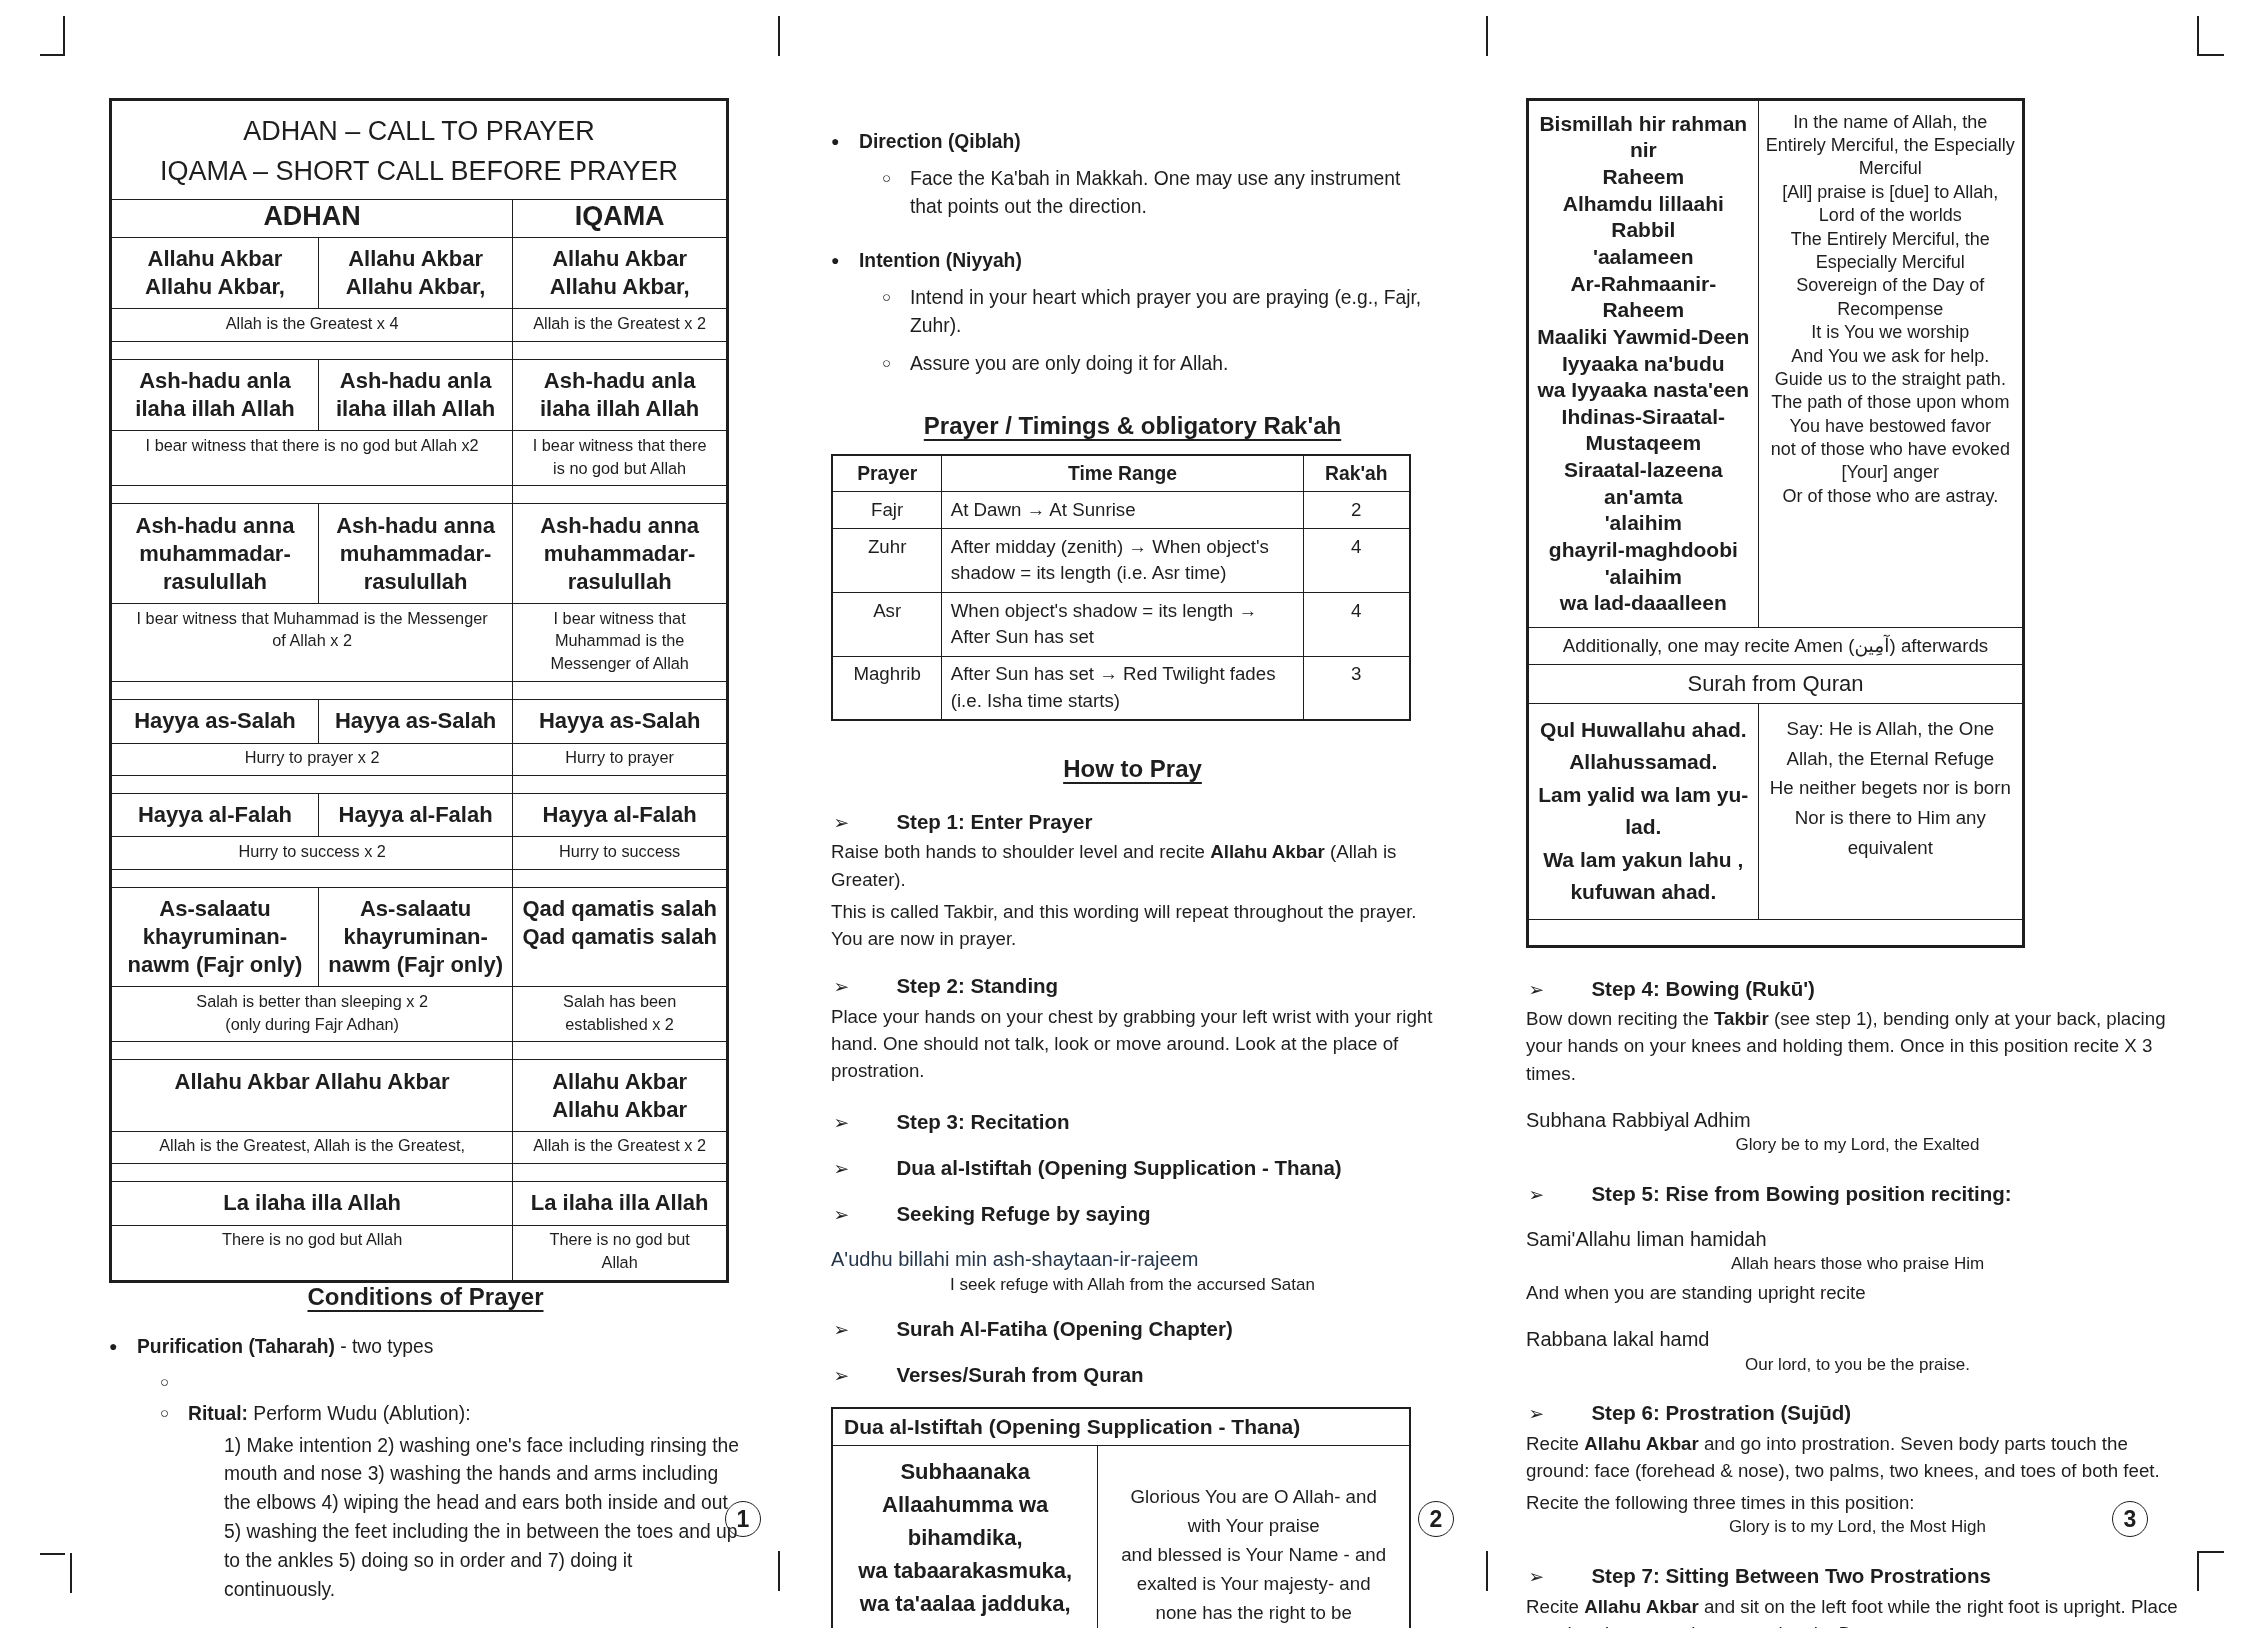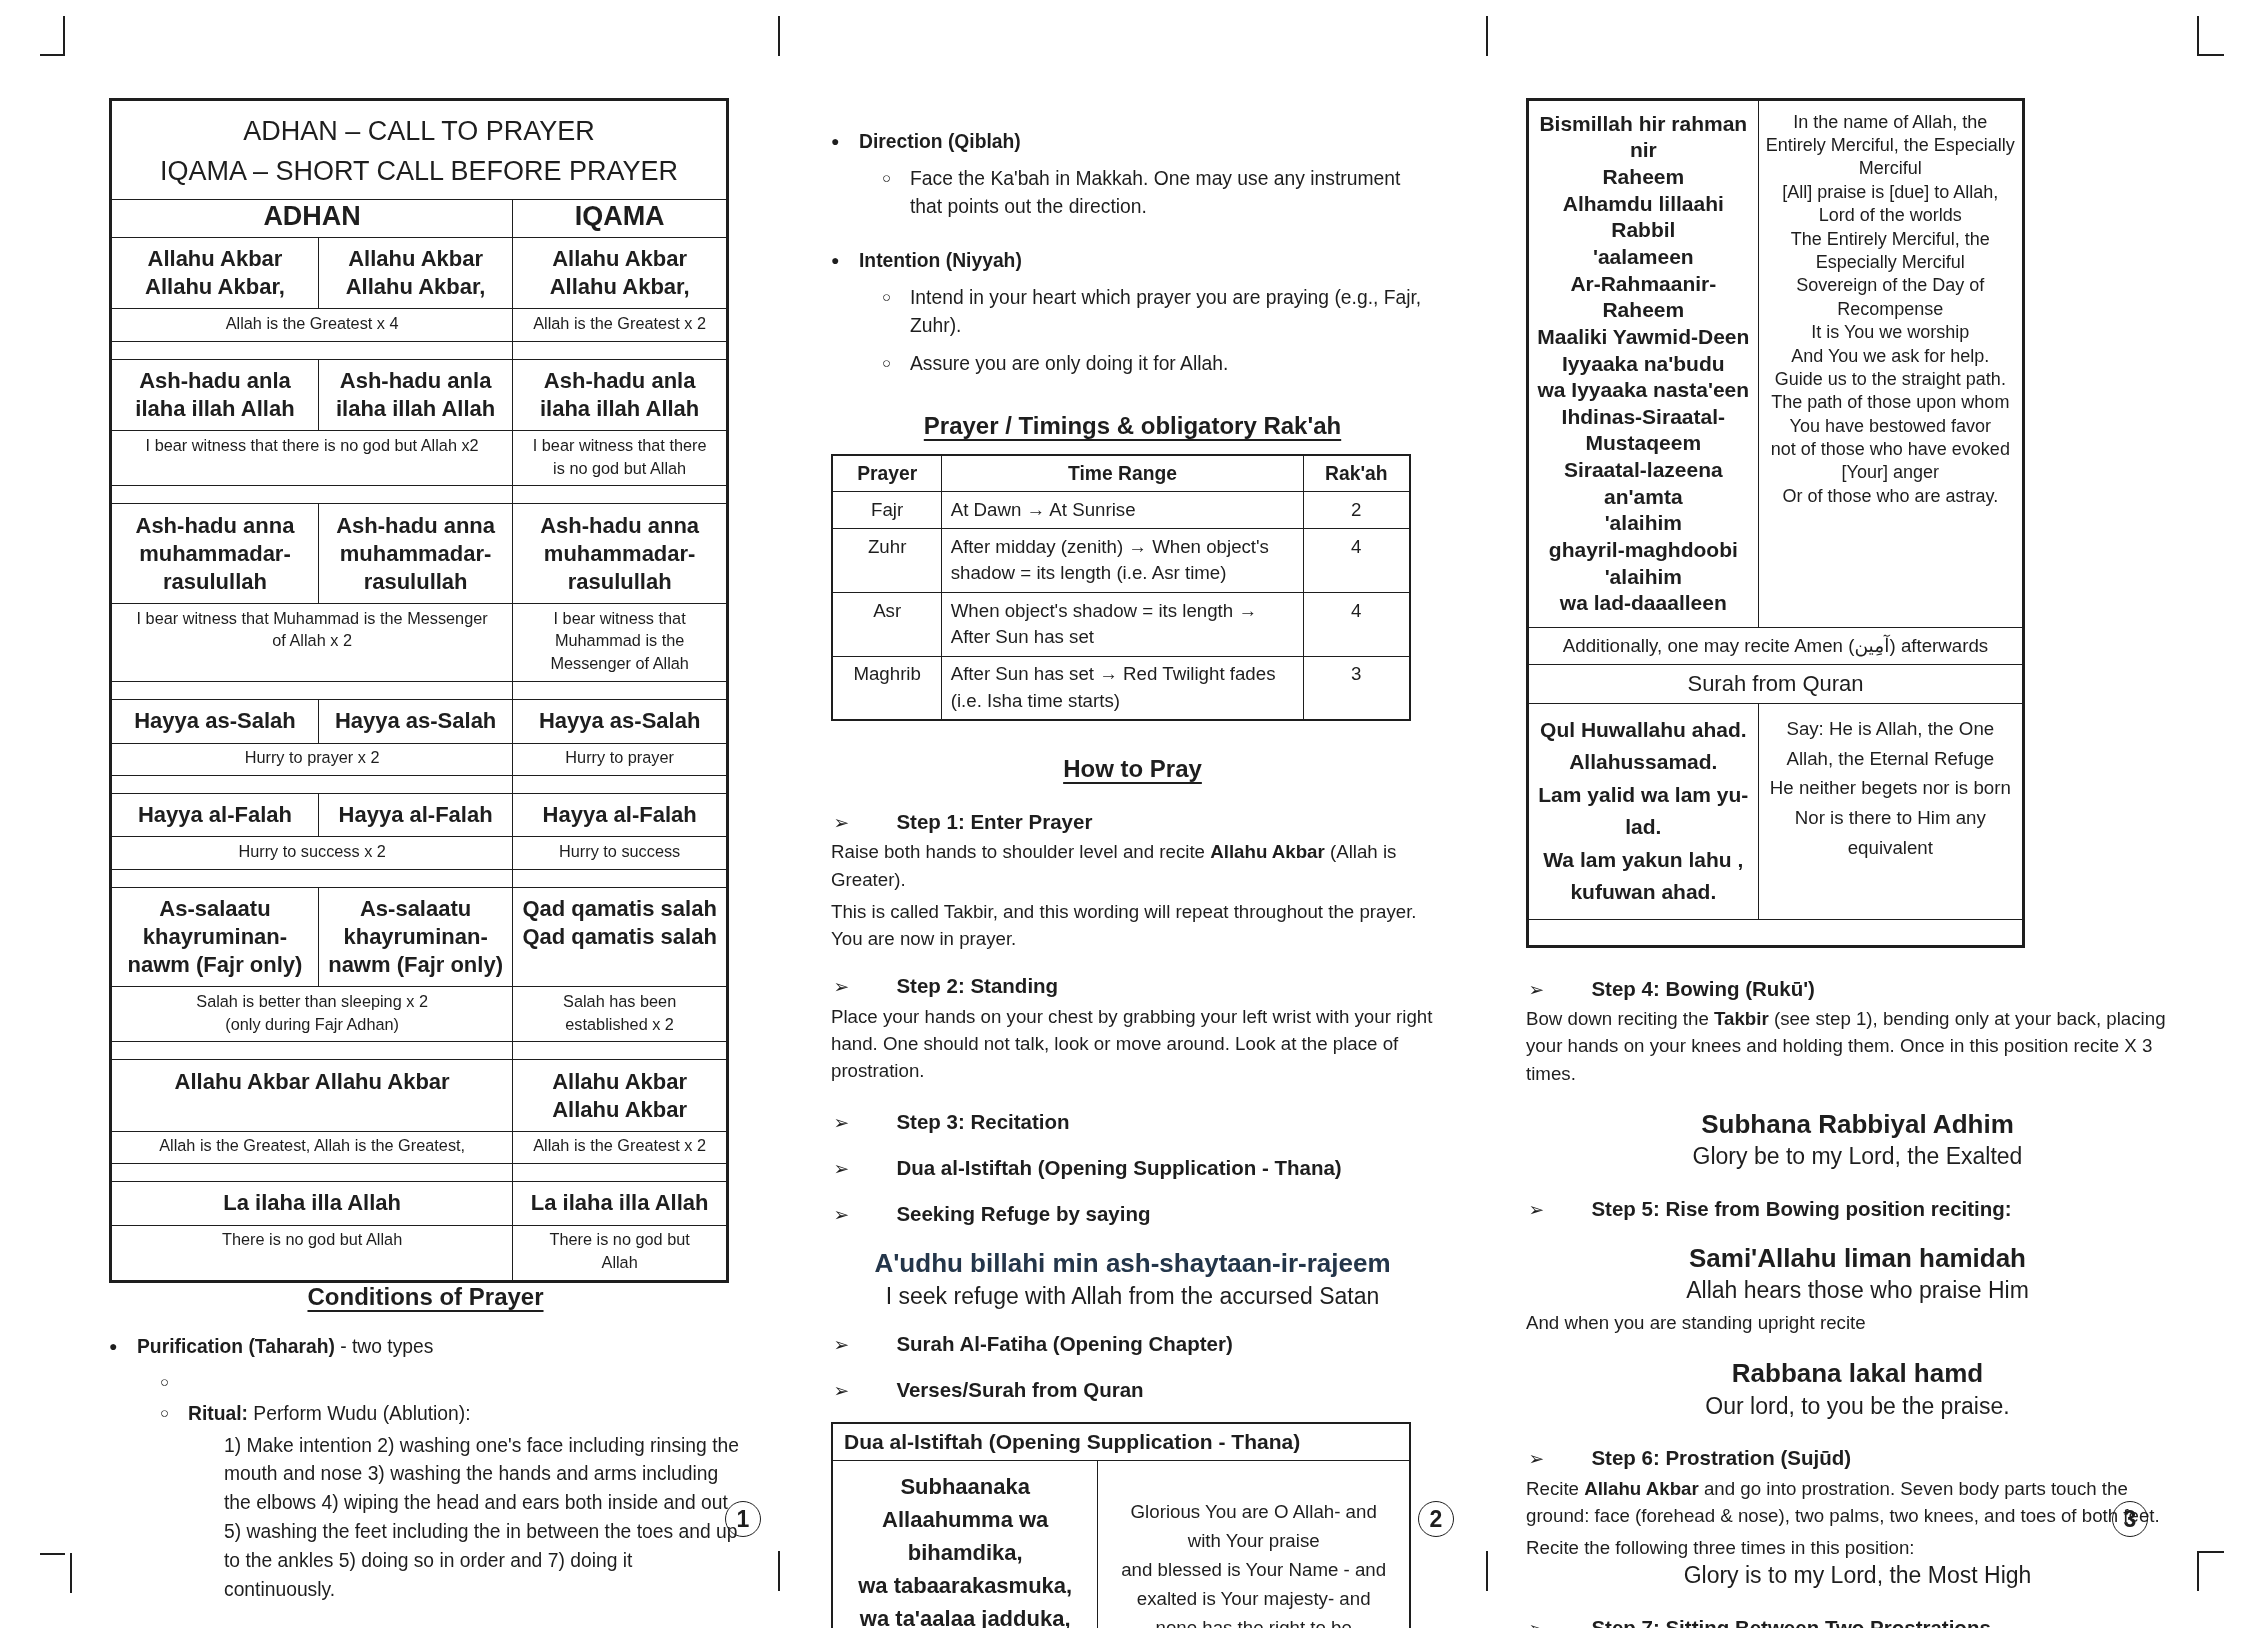--- a/index.html
+++ b/index.html
@@ -33,22 +33,22 @@
   .sub{display:flex;align-items:flex-start;padding-left:51px;margin-top:9.6px;}
   .sub .bm{width:28px;font-size:15px;padding-top:3.6px;flex:none;}
   .sub .bt{font-size:19.3px;line-height:1.45;}
   .detail{padding-left:115px;font-size:19.3px;line-height:1.5;margin-top:3.6px;}
 
   
   .hstep{display:flex;align-items:baseline;}
   .hstep .arr{width:63px;font-size:18.7px;flex:none;font-family:"DejaVu Sans",sans-serif;padding-left:2.4px;}
   .hstep .hs{font-weight:bold;font-size:20.5px;}
   p.body{margin:4.8px 0 0;font-size:18.7px;line-height:1.45;}
-  .cdua{font-weight:bold;font-size:26px;text-align:center;margin:22px 0 3.6px;}
-  .ctr{font-size:23px;text-align:center;margin:1.2px 0 0;}
+  .cdua{font-weight:normal;font-size:20px;margin:22px 0 3.6px;}
+  .ctr{font-size:17px;text-align:center;margin:1.2px 0 0;}
   .navy{color:#24364a;}
 
   
   .tim{width:580px;border:2.4px solid #1e1e1e;margin-top:14.5px;}
   .tim td{border:1.8px solid #1e1e1e;padding:4.8px 8.4px;font-size:18.7px;vertical-align:top;line-height:1.42;}
   .tim .hd td{font-weight:bold;text-align:center;font-size:19.3px;padding:3.6px 6px;}
   .tim .c{text-align:center;}
 
   
   .duat{width:580px;border:2.4px solid #1e1e1e;margin-top:20.5px;}

